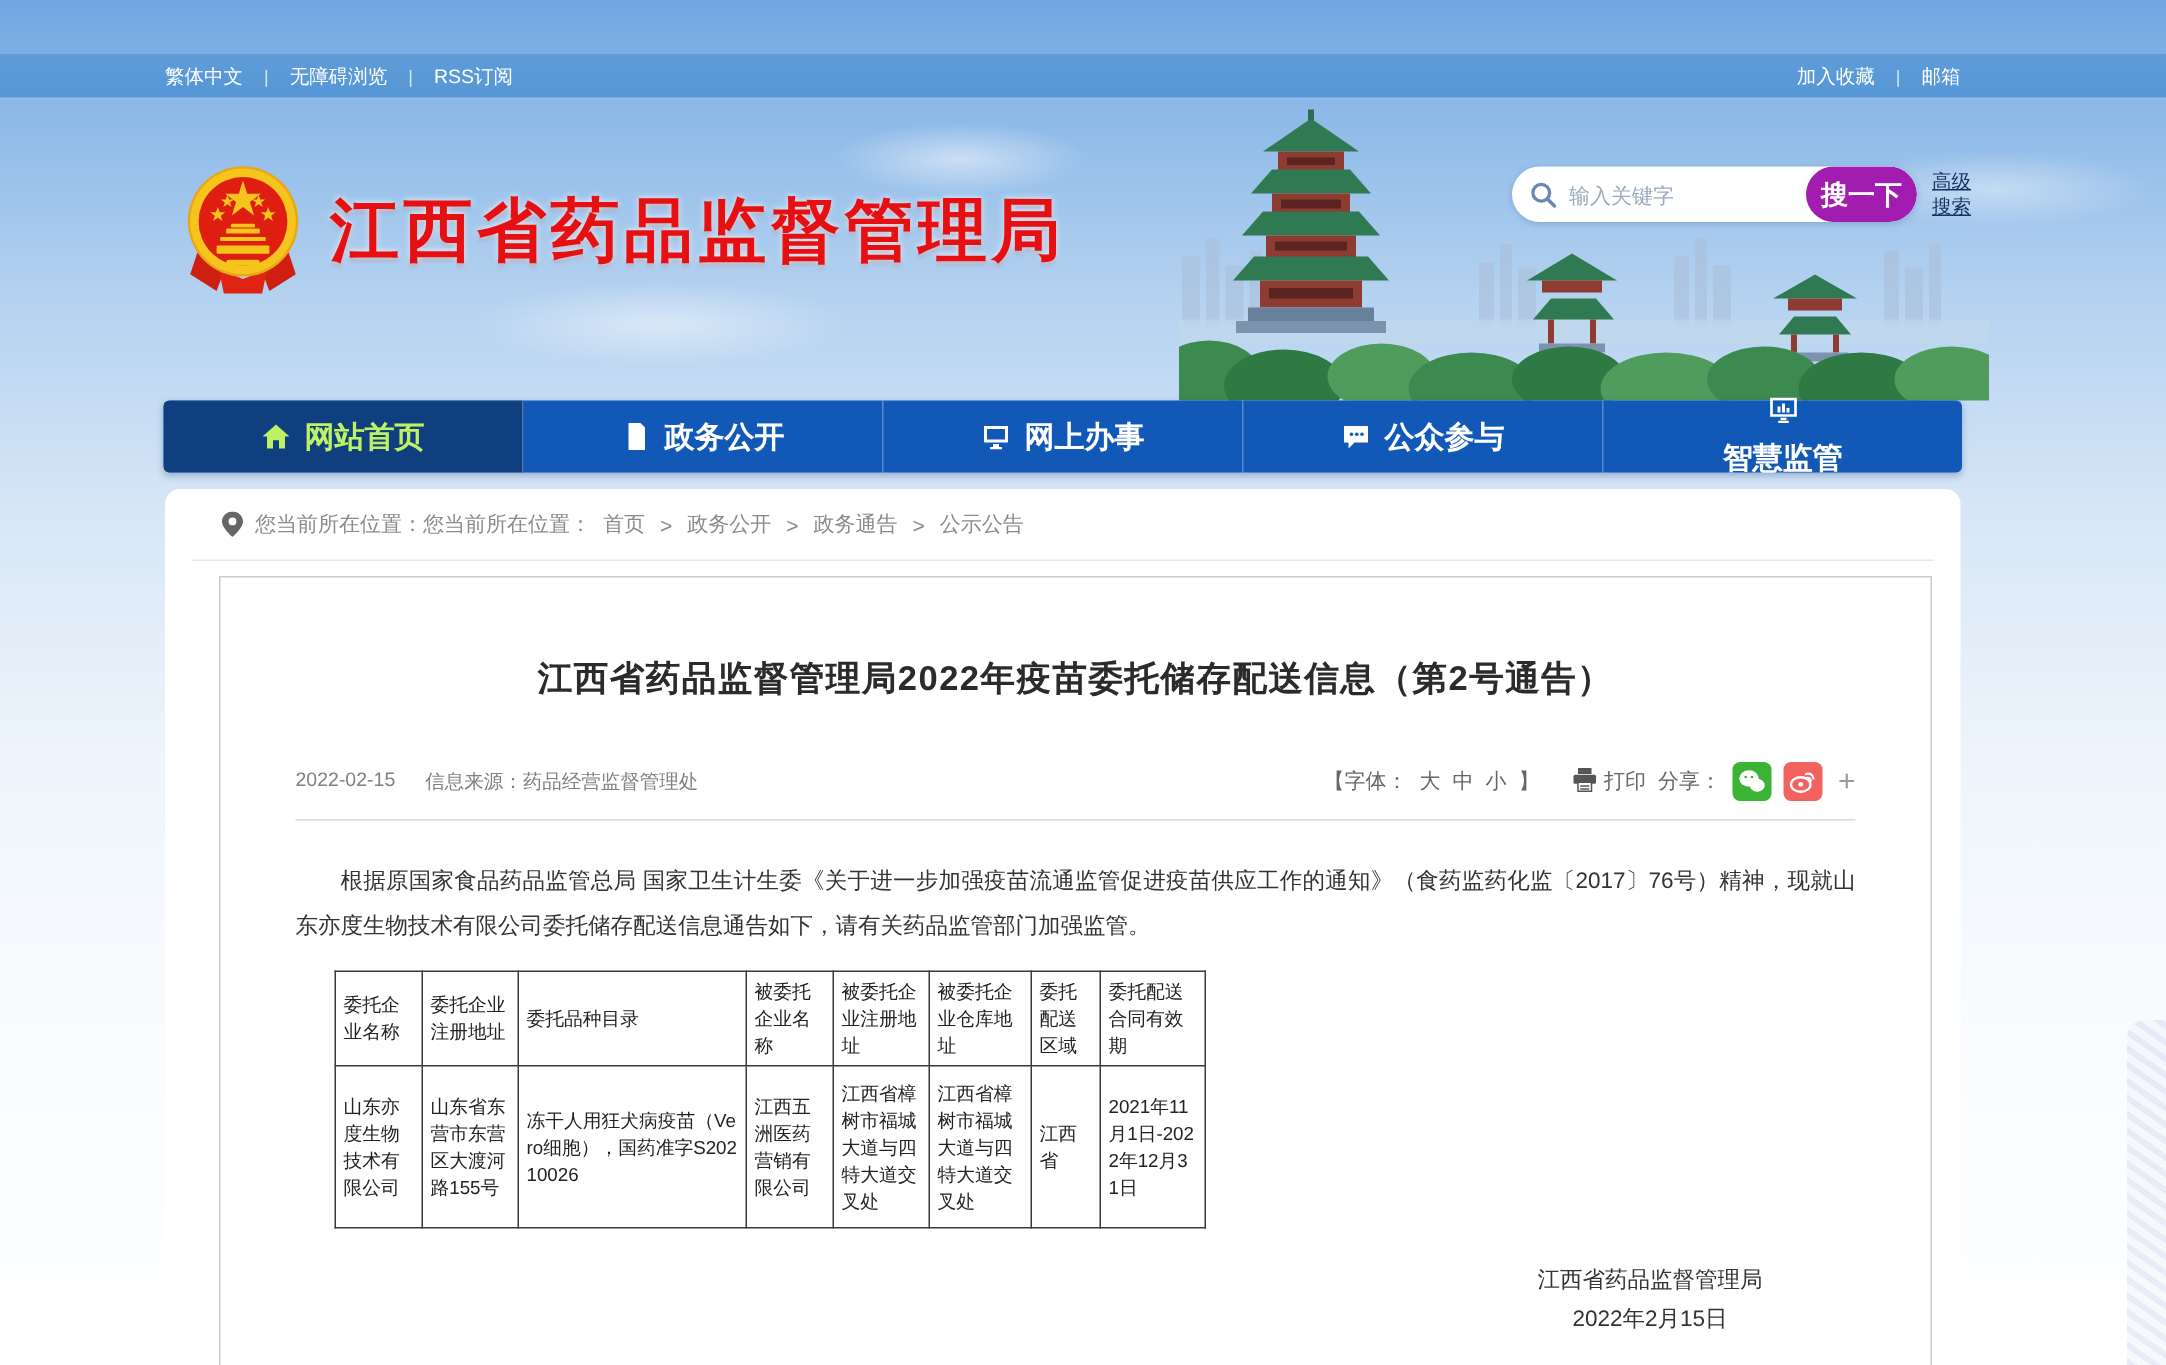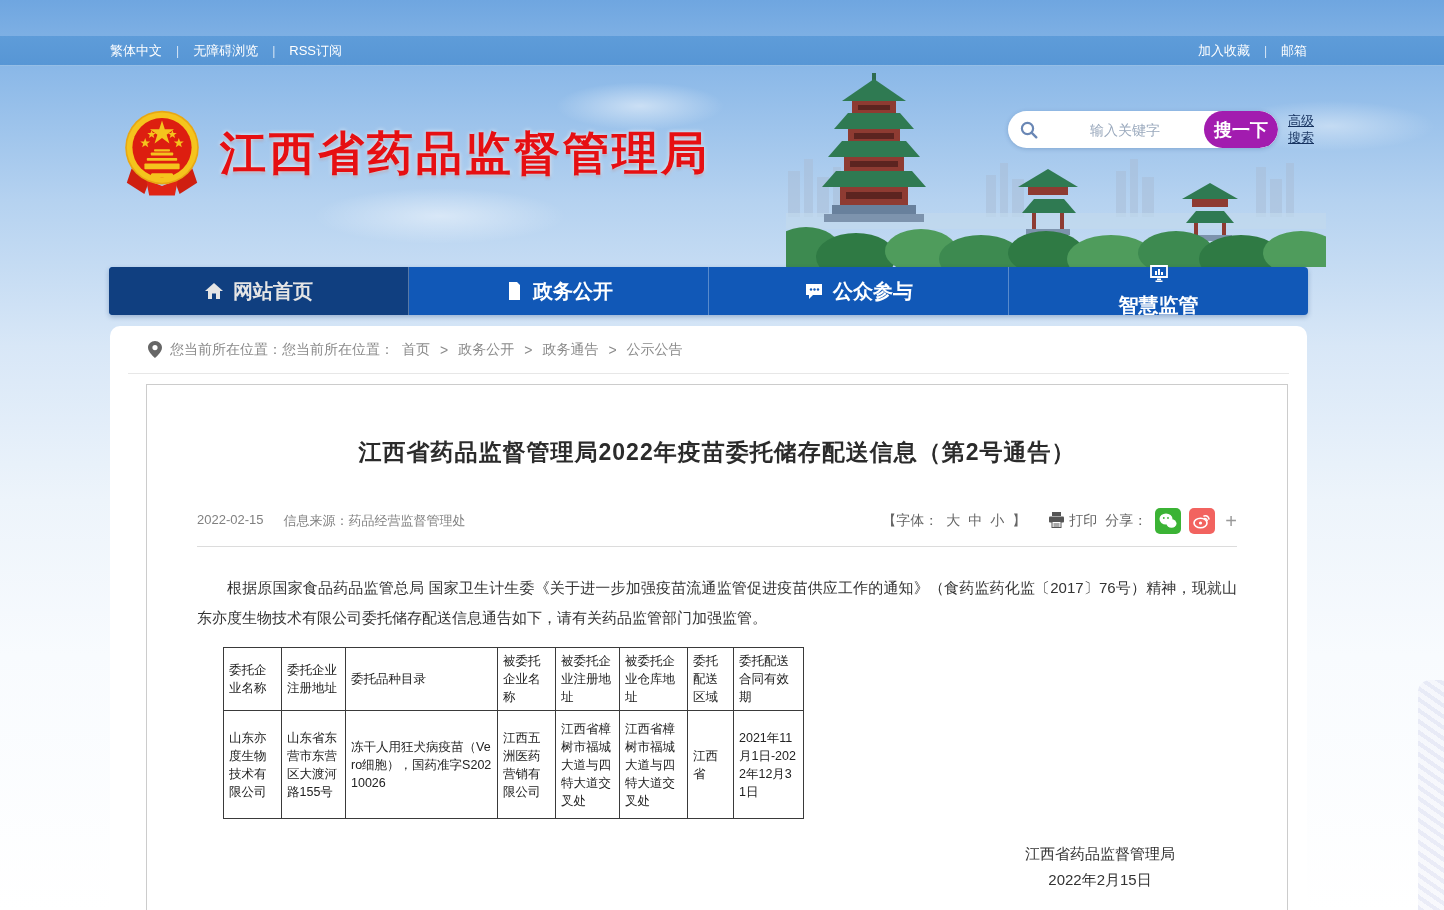--- a/index.html
+++ b/index.html
@@ -42,21 +42,21 @@
     white-space:nowrap;
   }
 
   .search-area { position:absolute; left:1008px; top:45px; width:320px; }
   .search-box {
     display:flex; align-items:center; width:270px; height:37px;
     background:#ffffff; border-radius:19px; overflow:hidden;
     box-shadow:0 1px 4px rgba(30,70,130,.25);
   }
   .search-glyph { margin:0 8px 0 12px; flex:0 0 auto; }
-  .search-input { border:none; outline:none; flex:1; font-size:14px; color:#333; min-width:0; font-family:inherit;margin-left:44px; }
+  .search-input { border:none; outline:none; flex:1; font-size:14px; color:#333; min-width:0; font-family:inherit; }
   .search-input::placeholder { color:#9aa9bd; }
   .search-btn {
     flex:0 0 auto; width:74px; height:37px; border:none; cursor:pointer;
     background:#a21caf; color:#ffffff; font-size:18px; font-weight:bold;
     border-radius:19px; font-family:inherit;
   }
   .advanced { position:absolute; left:280px; top:1px; display:flex; flex-direction:column; line-height:17px; }
   .advanced a { color:#16325f; font-size:13px; text-decoration:underline; cursor:pointer; }
   .hotwords { display:flex; align-items:center; gap:10px; margin-top:11px; }
   .hot-label { font-size:14px; font-weight:bold; color:#16325f; }
@@ -70,21 +70,21 @@
     position:relative; z-index:6; width:1199px; margin-left:109px; height:48px;
     background:#1158b7; border-radius:4px; display:flex;
     box-shadow:0 2px 5px rgba(20,60,120,.3);
   }
   .nav-item {
     flex:1; display:flex; align-items:center; justify-content:center; gap:9px;
     color:#ffffff; font-size:20px; font-weight:bold; cursor:pointer;
     border-right:1px solid rgba(255,255,255,.3);
   }
   .nav-item:last-child { border-right:none;flex-direction:column; }
-  .nav-item.active { background:#103f80; color:#e5e5e5; border-radius:4px 0 0 4px; }
+  .nav-item.active { background:#103f80; color:#bef264; border-radius:4px 0 0 4px; }
   .nav-ico { display:flex; }
   .nav-ico svg { width:20px; height:20px; fill:currentColor; }
 
   
   .content {
     position:relative; z-index:3; width:1197px; margin:11px 0 0 110px;
     background:#ffffff; border-radius:10px 10px 0 0; height:620px;
   }
   .breadcrumb-row {
     display:flex; align-items:center; gap:8px; padding:0 20px;
@@ -277,20 +277,28 @@
       </span>
       <span>网站首页</span>
     </div>
     <div class="nav-item">
       <span class="nav-ico">
         <svg viewBox="0 0 20 20">
             <path d="M5 1 H13 L16 4 V19 H5 Z M7 7 H14 V8.6 H7 Z M7 10.5 H14 V12.1 H7 Z M7 14 H12 V15.6 H7 Z"></path>
           </svg>
       </span>
       <span>政务公开</span>
+    </div>
+    <div class="nav-item">
+      <span class="nav-ico">
+        <svg viewBox="0 0 20 20">
+            <path d="M2 3 H18 V14 H2 Z M4 5 V12 H16 V5 Z M8 15 H12 V17 H14 V18.5 H6 V17 H8 Z" fill-rule="evenodd"></path>
+          </svg>
+      </span>
+      <span>网上办事</span>
     </div>
     <div class="nav-item">
       <span class="nav-ico">
         <svg viewBox="0 0 20 20">
             <path d="M2 3 H18 V14 H9 L5 18 V14 H2 Z"></path>
             <circle cx="7" cy="8.5" r="1.2" fill="#1158b7"></circle>
             <circle cx="10.5" cy="8.5" r="1.2" fill="#1158b7"></circle>
             <circle cx="14" cy="8.5" r="1.2" fill="#1158b7"></circle>
           </svg>
       </span>

